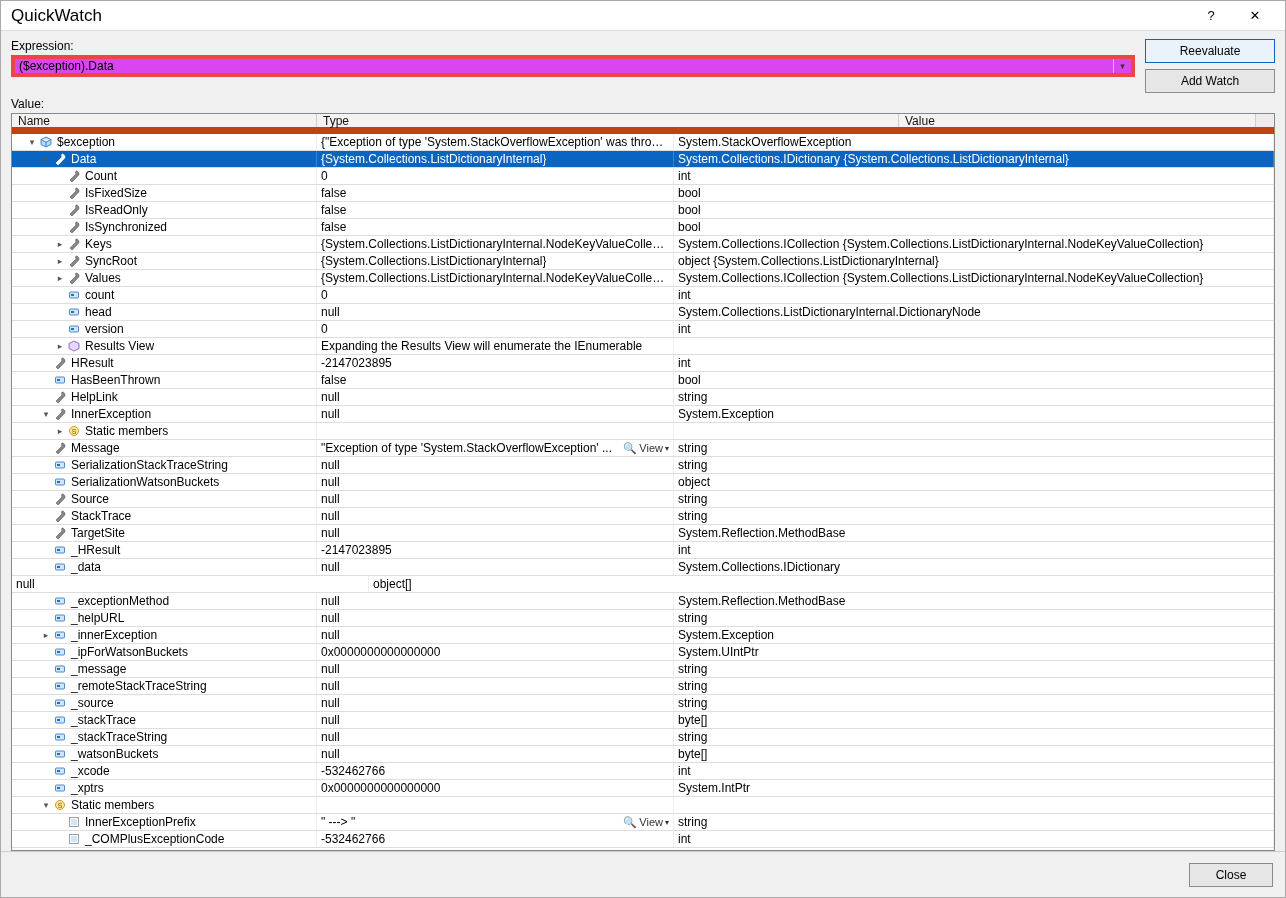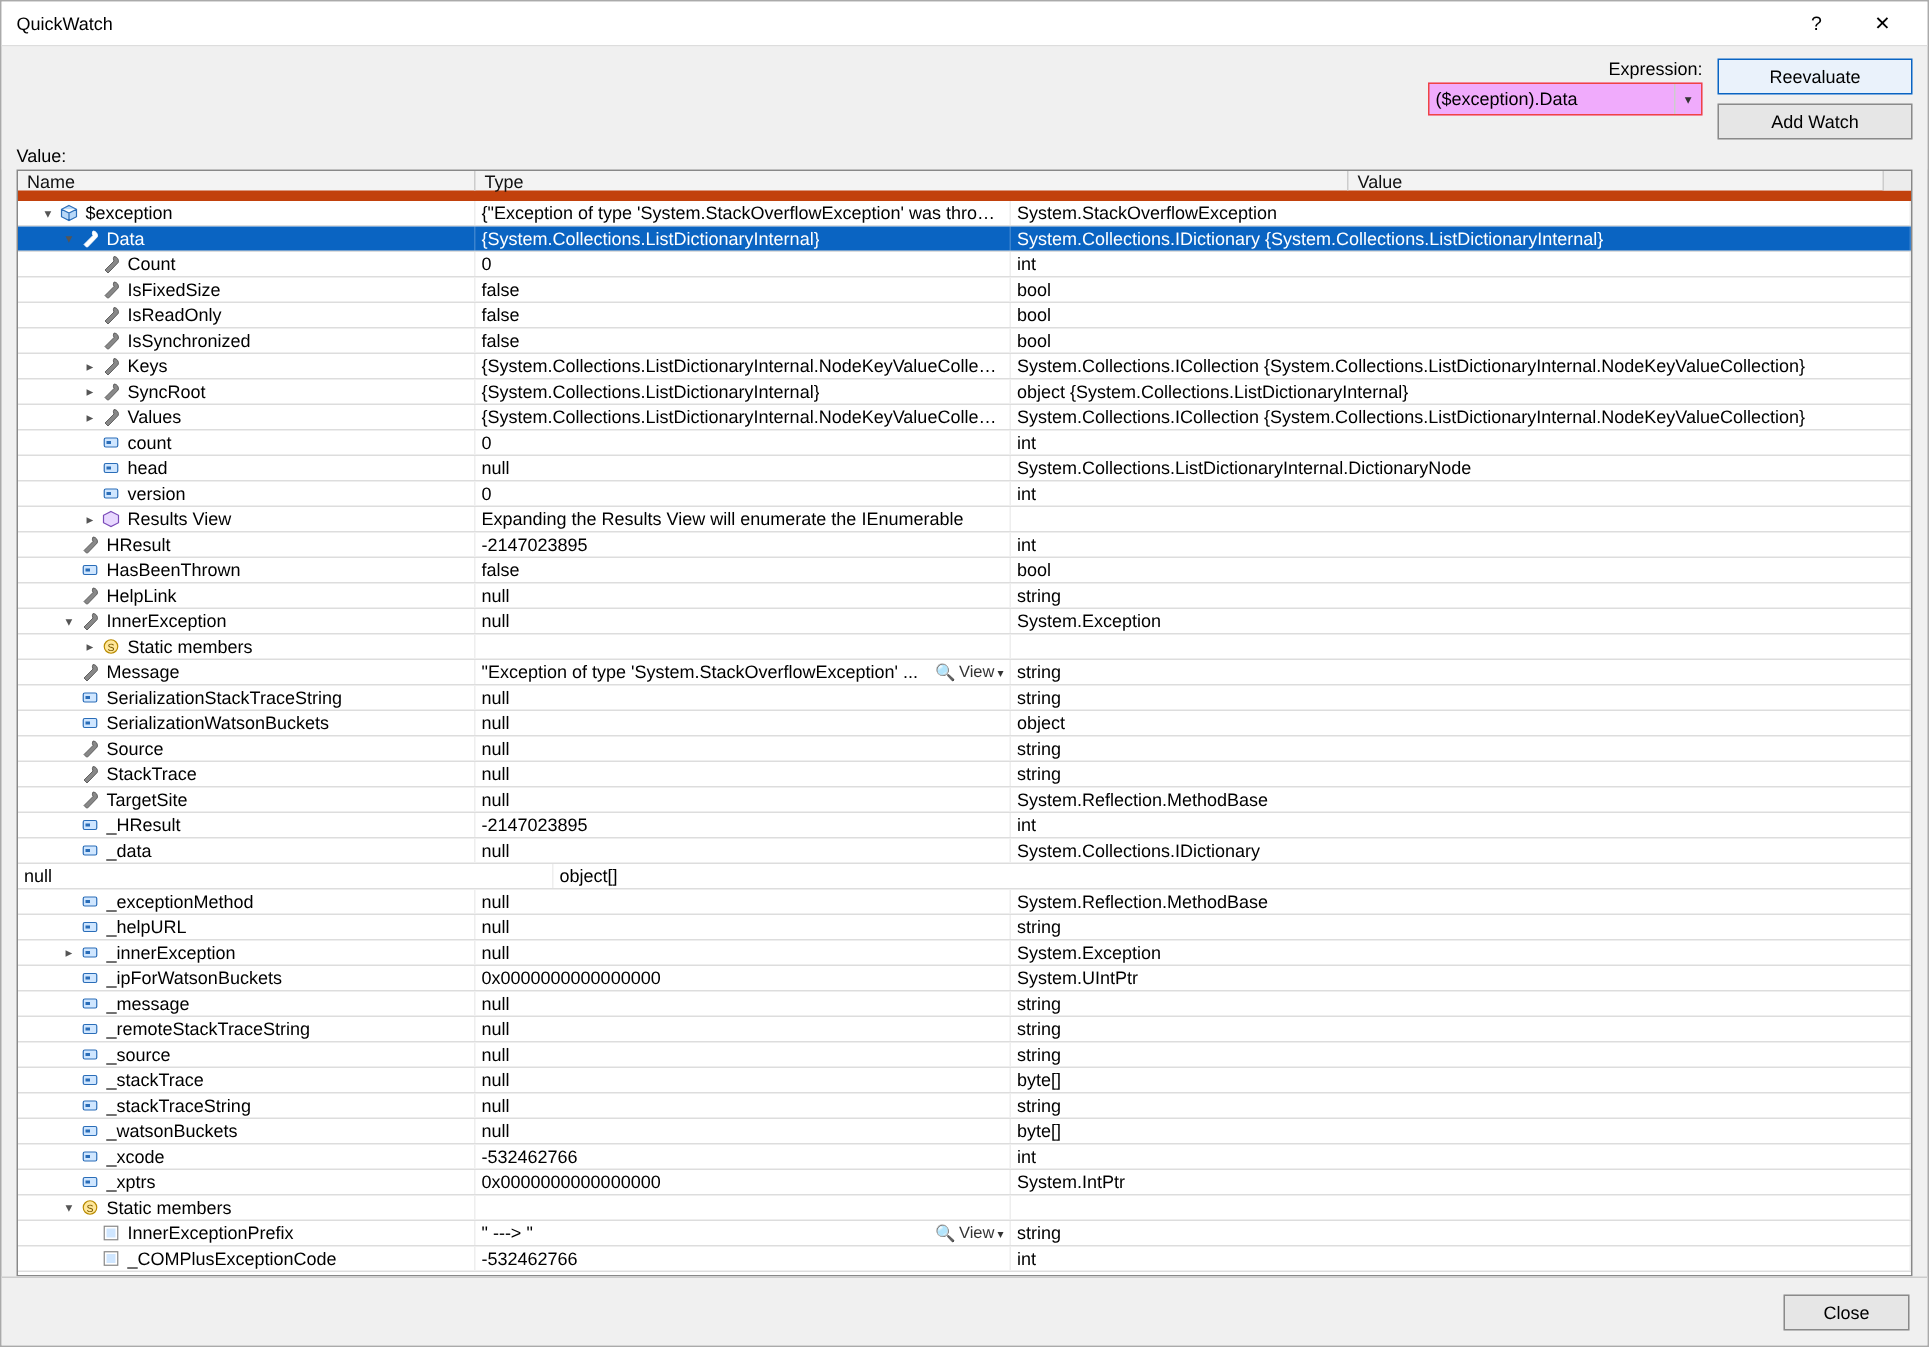--- a/index.html
+++ b/index.html
@@ -16,39 +16,39 @@
     border: 1px solid #aaa;
   }
   .titlebar {
     background: #fff;
     height: 30px;
     display: flex;
     align-items: center;
     padding: 0 8px 0 10px;
     border-bottom: 1px solid #ddd;
   }
-  .titlebar .title { flex: 1; font-size: 12px; }
+  .titlebar .title { flex: 1; font-size: 17px; }
   .titlebar .winbtn {
     width: 44px; height: 30px; display: flex; align-items: center; justify-content: center;
     font-size: 13px;
   }
   .top-area {
     padding: 8px 10px 4px 10px;
     display: grid;
     grid-template-columns: 1fr 130px;
     column-gap: 10px;
     row-gap: 6px;
     background: #f0f0f0;
   }
   .lbl { font-size: 12px; color: #000; }
-  .expr-row { grid-column: 1; display: flex; flex-direction: column; gap: 2px; align-items: flex-end;}
+  .expr-row { grid-column: 1; display: flex; flex-direction: column; gap: 2px;}
   .btn-col { grid-column: 2; display: flex; flex-direction: column; gap: 6px; }
   .combo {
     display: flex; align-items: center;
-    background: #f0abfc; border: 1px solid #ef4444; height: 22px;
+    background: #d946ef; border: 4px solid #ef4444; height: 22px;
   }
   .combo input {
     border: none; outline: none; flex: 1; padding: 0 4px; font: inherit; background: transparent;
   }
   .combo .dd {
     width: 18px; height: 100%; display: flex; align-items: center; justify-content: center;
     border-left: 1px solid #ccc; font-size: 9px; color: #333;
   }
   .btn {
     height: 24px; border: 1px solid #8a8a8a; background: #e6e6e6;

